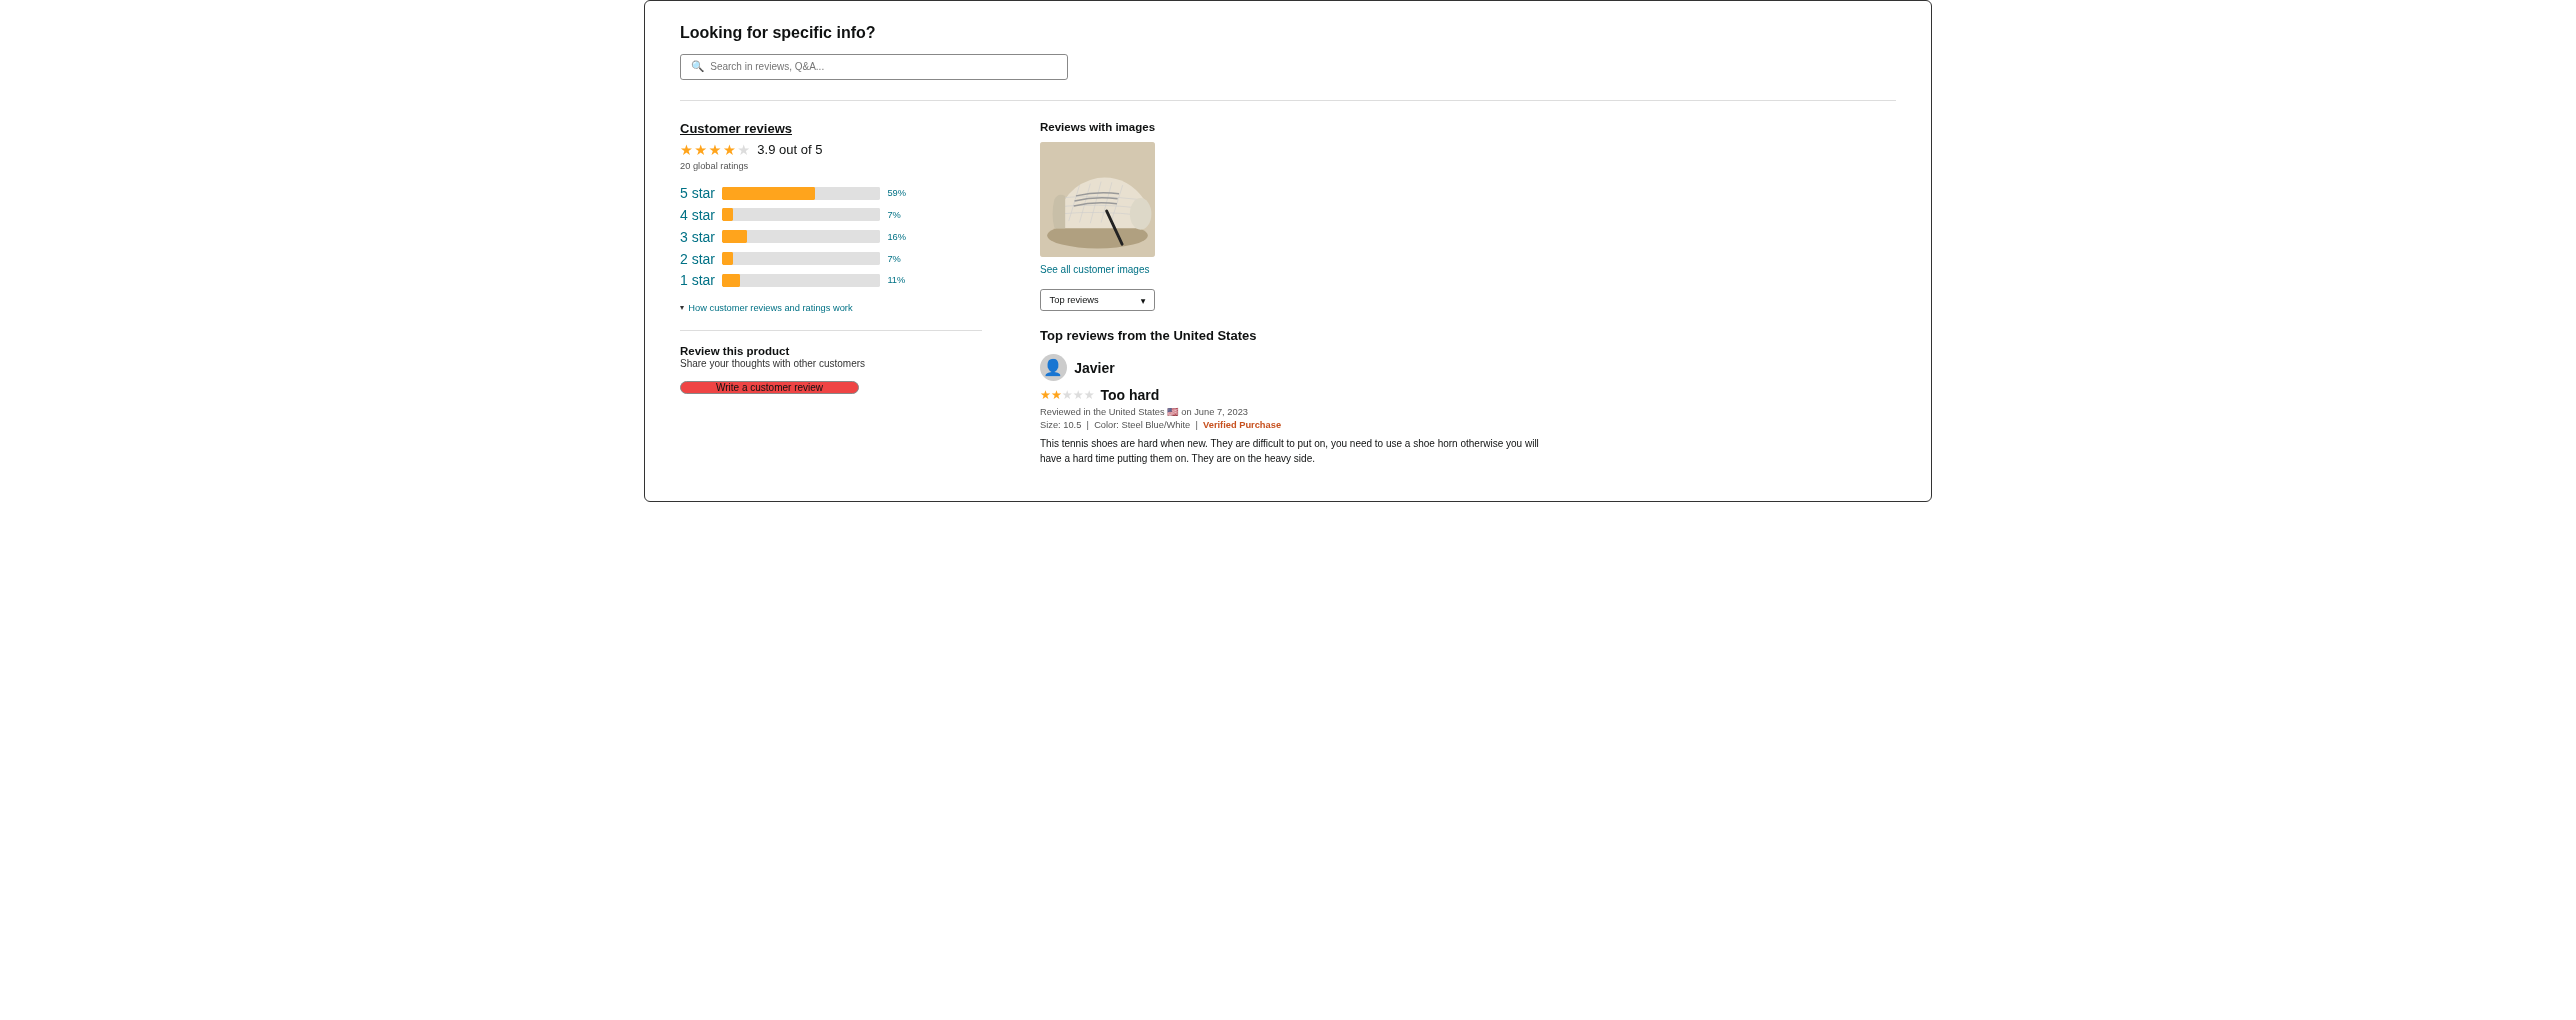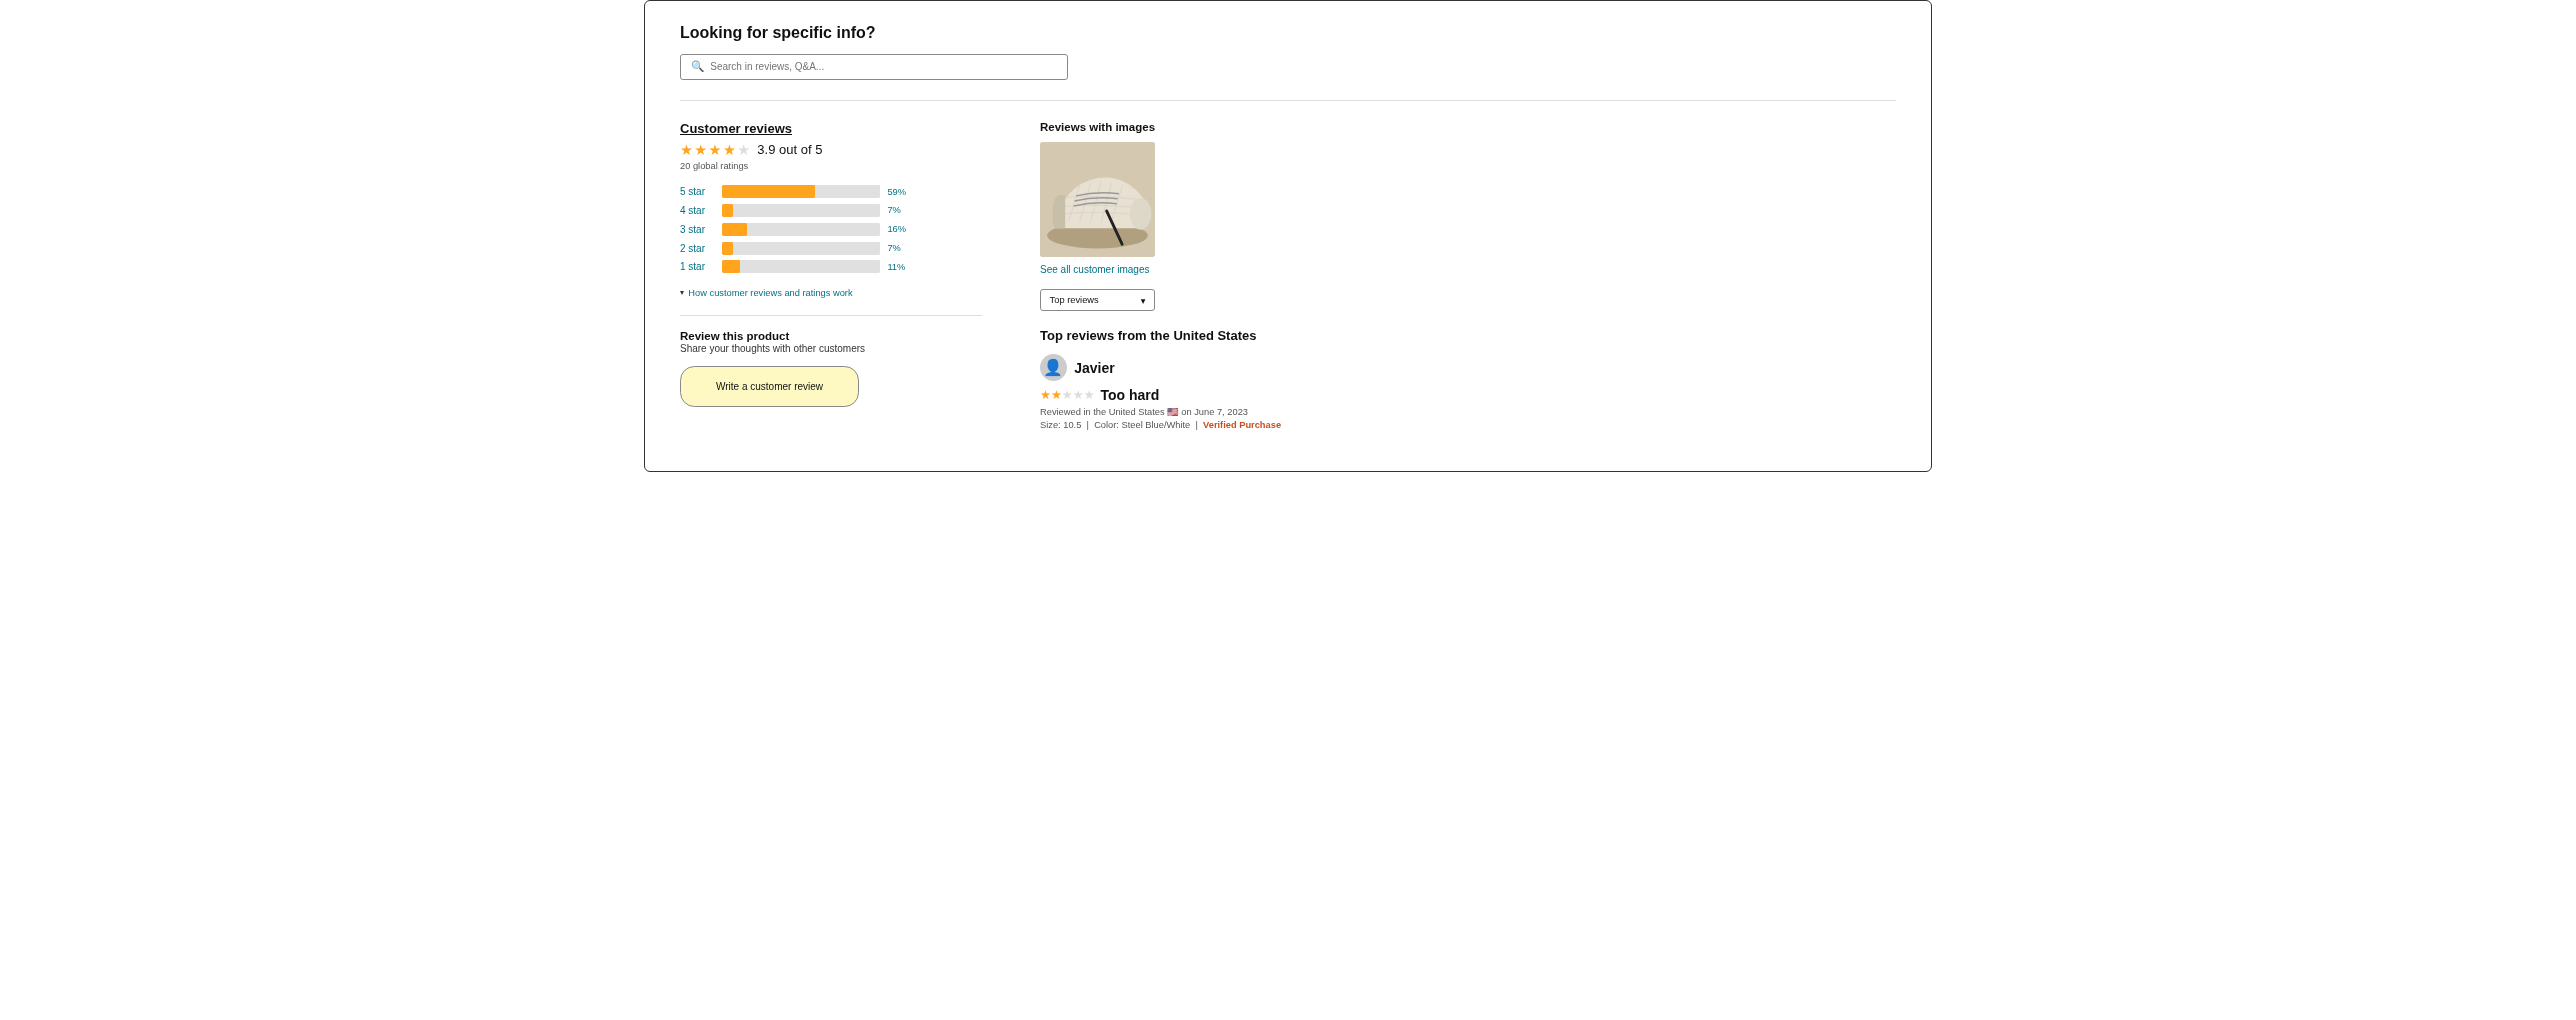--- a/index.html
+++ b/index.html
@@ -95,21 +95,21 @@
       margin-bottom: 14.4px;
     }
     .rating-bar-row {
       display: flex;
       align-items: center;
       gap: 7.2px;
       margin-bottom: 5.8px;
     }
     .star-label {
       color: #007185;
-      font-size: 10px;
+      font-size: 14px;
       width: 35px;
       flex-shrink: 0;
       cursor: pointer;
     }
     .bar-track {
       width: 158px;
       height: 13px;
       background: #e0e0e0;
       border-radius: 1.4px;
       overflow: hidden;
@@ -150,23 +150,23 @@
     }
     .share-thoughts {
       font-size: 10px;
       color: #333;
       margin-bottom: 11.5px;
     }
     .write-review-btn {
       display: inline-block;
       border: 0.7px solid #888;
       border-radius: 14.4px;
-      padding: 14px 35px;
-      font-size: 10px;
-      background: #fef9c3;
+      padding: 0 35px;
+      font-size: 10px;
+      background: #ef4444;
       cursor: pointer;
       color: #0F1111;
       text-align: right;
     }
     
     .reviews-with-images-title {
       font-size: 11.5px;
       font-weight: 700;
       margin-bottom: 8.6px;
     }
@@ -414,17 +414,18 @@
       <div class="review-meta">Reviewed in the United States 🇺🇸 on June 7, 2023</div>
 
       <div class="review-details">
         <span>Size: </span><span>10.5</span>
         <span> &nbsp;|&nbsp; </span>
         <span>Color: </span><span>Steel Blue/White</span>
         <span> &nbsp;|&nbsp; </span>
         <span class="verified-badge">Verified Purchase</span>
       </div>
 
+      <div class="review-body">This tennis shoes are hard when new. They are difficult to put on, you need to use a shoe horn otherwise you will have a hard time putting them on. They are on the heavy side.</div>
 
     </div>
   </div>
 </div>
 
 
 </body></html>

